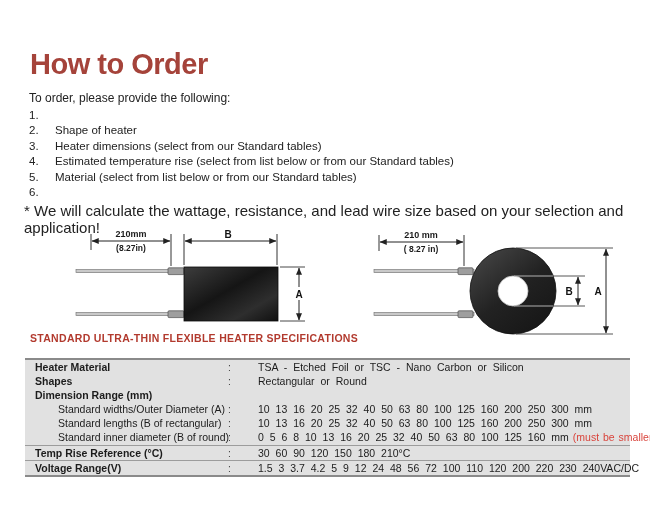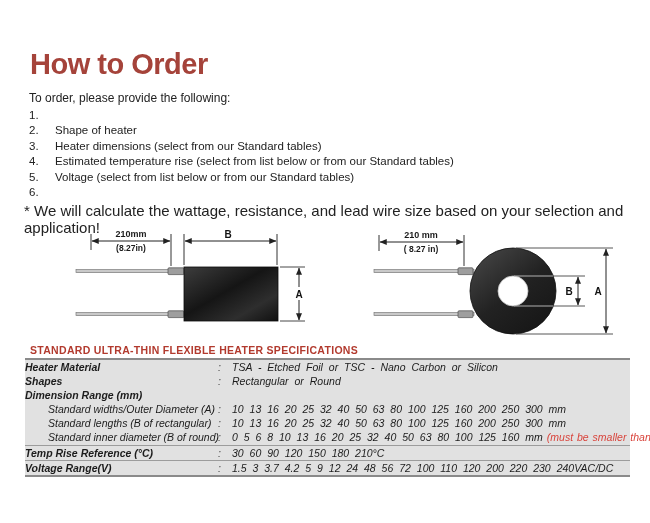--- a/index.html
+++ b/index.html
@@ -26,44 +26,43 @@
     font-size:11.5px;color:#222;
   }
   .order-item{display:flex;height:15.4px;line-height:15.4px;}
   .order-num{width:26px;flex:0 0 26px;}
   .note{
     position:absolute;left:24px;top:202px;
     font-size:15px;color:#222;
   }
   .diagram-svg{position:absolute;left:0;top:225px;}
   .spec-title{
-    position:absolute;left:30px;top:344px;
+    position:absolute;left:30px;top:332px;
     font-size:10.5px;font-weight:bold;letter-spacing:0.3px;
     color:#b23a2e;
   }
   .spec-table{
     position:absolute;left:25px;top:358px;width:605px;
     background:#e1e1e1;
     border-top:2px solid #8a8a8a;
     border-bottom:2px solid #8a8a8a;
     font-size:10.5px;
   }
   .spec-row{
     display:grid;
     grid-template-columns:193px 14px 1fr;
     height:14.1px;line-height:14.1px;
-    padding-left:0;
+    padding-left:10px;
     color:#1c1c1c;
     white-space:nowrap;
-    font-style:italic;
   }
   .spec-row .lbl{font-weight:bold;}
   .spec-row.sub .lbl{font-weight:normal;text-indent:23px;}
   .spec-row .colon{color:#444;}
-  .spec-row .val{word-spacing:3px;}
+  .spec-row .val{word-spacing:3px;margin-left:16px;}
   .spec-row.sep{border-top:1px solid #9c9c9c;}
   .val-suffix{color:#d9443c;margin-left:4px;word-spacing:1px;}
   .dim-label{font-size:9px;font-weight:bold;fill:#1a1a1a;}
   .dim-sub{font-size:8.5px;fill:#1a1a1a;font-weight:bold;}
   .dim-letter{font-size:10px;font-weight:bold;fill:#111;}
 </style>
 </head>
 <body>
 
 <div class="page">
@@ -83,21 +82,21 @@
     <div class="order-item">
       <span class="order-num">3.</span>
       <span>Heater dimensions (select from our Standard tables)</span>
     </div>
     <div class="order-item">
       <span class="order-num">4.</span>
       <span>Estimated temperature rise (select from list below or from our Standard tables)</span>
     </div>
     <div class="order-item">
       <span class="order-num">5.</span>
-      <span>Voltage (select from list below or from our Standard tables)</span>
+      <span>Material (select from list below or from our Standard tables)</span>
     </div>
     <div class="order-item">
       <span class="order-num">6.</span>
     </div>
   </div>
 
   <div class="note">* We will calculate the wattage, resistance, and lead wire size based on your selection and application!</div>
 
   <svg class="diagram-svg" width="650" height="118" viewBox="0 0 650 118">
     <defs>

